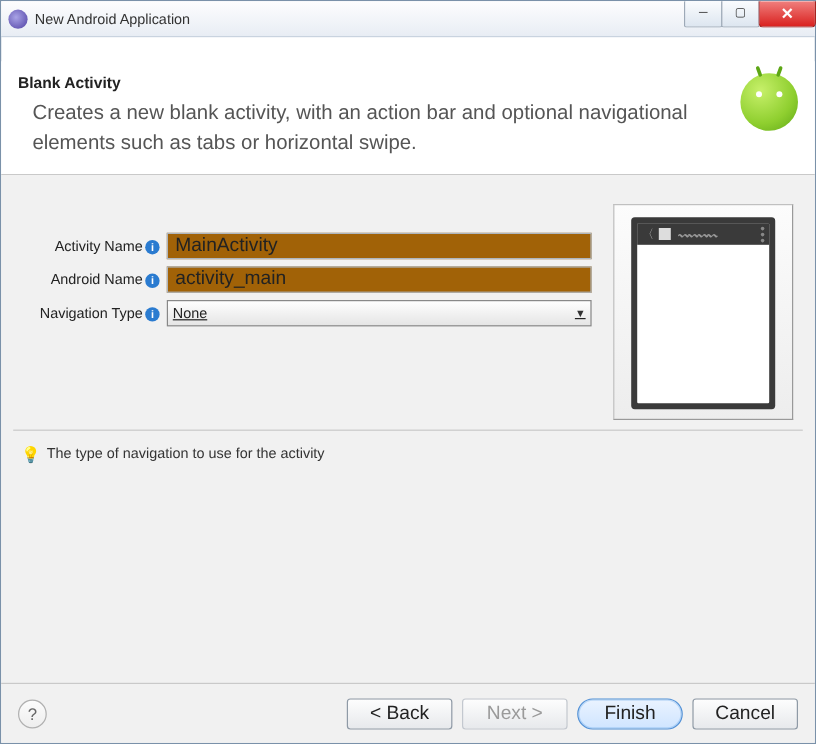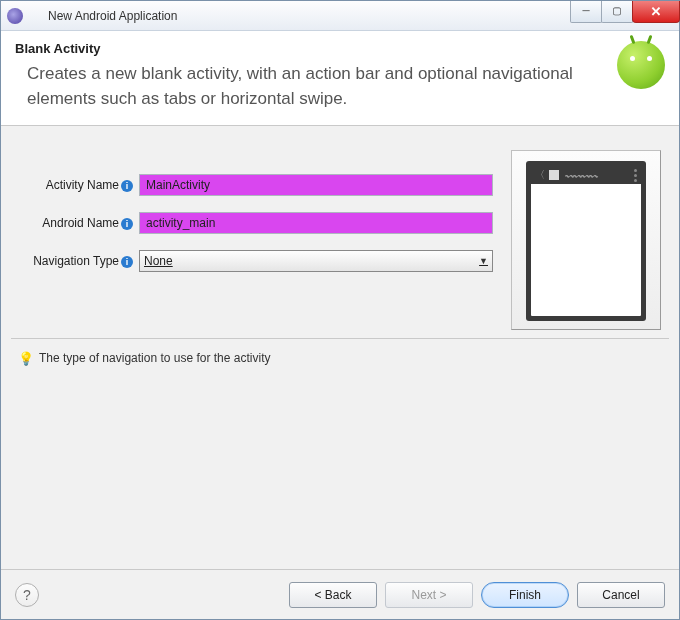--- a/index.html
+++ b/index.html
@@ -2,50 +2,50 @@
 <html><head>
 <meta charset="utf-8">
 <style>
   * { box-sizing: border-box; }
   html, body { margin:0; padding:0; font-family: "Segoe UI", Tahoma, sans-serif; font-size:12px; color:#222; }
   body { background:#fff; }
 
   .window { width:680px; height:620px; border:1px solid #7a91a9; display:flex; flex-direction:column; background:#fff; position:relative; }
 
   
-  .titlebar { height:30px; background:linear-gradient(to bottom,#fdfdfe,#e8edf4); border-bottom:1px solid #c9d3df; display:flex; align-items:center; padding:0 0 0 6px; position:relative;gap:19px; }
+  .titlebar { height:30px; background:linear-gradient(to bottom,#fdfdfe,#e8edf4); border-bottom:1px solid #c9d3df; display:flex; align-items:center; padding:0 0 0 6px; position:relative; }
   .titlebar .app-icon { width:16px; height:16px; background:radial-gradient(circle at 40% 40%, #a9a3e6,#4e3fa3); border-radius:50%; margin-right:6px; }
   .titlebar .title-text { flex:1; color:#333; }
   .win-controls { display:flex; height:22px; margin-top:-8px; margin-right:-1px; }
   .win-btn { width:32px; height:22px; border:1px solid #9da9b7; border-top:none; background:linear-gradient(to bottom,#fafcfe,#dde6f0); display:flex; align-items:center; justify-content:center; font-size:10px; color:#333; margin-left:-1px; }
   .win-btn.minimize, .win-btn.maximize { border-radius:0 0 2px 2px; }
   .win-btn.close { width:48px; background:linear-gradient(to bottom,#f07f7d,#d9211f); color:#fff; border-color:#a72320; border-radius:0 0 4px 4px; font-size:13px; font-weight:bold;}
   .win-btn .glyph { line-height:1; }
 
   
-  .banner { background:#fff; padding:10px 14px 14px 14px; border-bottom:1px solid #c9c9c9; display:flex; justify-content:space-between; align-items:flex-start; }
+  .banner { background:#fff; padding:10px 14px 14px 14px; border-bottom:1px solid #c9c9c9; display:flex; justify-content:space-between; align-items:flex-start;margin-top:20px; }
   .banner-text { flex:1; padding-right:12px; }
   .banner-title { font-weight:bold; font-size:13px; margin-bottom:6px; }
   .banner-desc { color:#555; font-size:17px; padding-left:12px; line-height:1.45; }
   .android-logo { width:48px; height:48px; background:radial-gradient(circle at 35% 30%, #c7f06a 0%, #8fcf2f 60%, #5da615 100%); border-radius:50%; position:relative; flex-shrink:0; }
   .android-logo::before, .android-logo::after { content:""; position:absolute; width:3px; height:9px; background:#5da615; top:-6px; border-radius:2px; }
   .android-logo::before { left:14px; transform:rotate(-20deg); }
   .android-logo::after { right:14px; transform:rotate(20deg); }
   .android-logo .eye1, .android-logo .eye2 { position:absolute; width:5px; height:5px; background:#fff; border-radius:50%; top:15px;}
   .android-logo .eye1 { left:13px; }
   .android-logo .eye2 { right:13px; }
 
   
   .content { flex:1; background:#f1f1f1; display:flex; flex-direction:column; }
   .form-area { display:flex; padding:24px 18px 8px 18px; align-items:flex-start; }
   .form-fields { flex:1; padding-top:24px; padding-right:18px;}
-  .field-row { display:flex; align-items:center; margin-bottom:16px; }
+  .field-row { display:flex; align-items:center; margin-bottom:6px; }
   .field-label { width:120px; text-align:right; padding-right:6px; color:#222; }
   .info-icon { width:12px; height:12px; display:inline-flex; align-items:center; justify-content:center; font-size:9px; color:#fff; background:#2a7bd0; border-radius:50%; font-weight:bold; margin-left:2px; }
-  .field-input { flex:1; height:22px; border:1px solid #aeb6bf; background:#d946ef; padding:0 6px; font-family:inherit; font-size:12px; color:#222; }
+  .field-input { flex:1; height:22px; border:1px solid #aeb6bf; background:#a16207; padding:0 6px; font-family:inherit; font-size:16px; color:#222; }
   .field-select { flex:1; height:22px; border:1px solid #888; background:linear-gradient(to bottom,#fefefe,#e5e5e5); padding:0 4px; font-family:inherit; font-size:12px; color:#222; position:relative; display:flex; align-items:center; justify-content:space-between;text-decoration:underline; }
   .field-select .caret { font-size:9px; color:#333; }
 
   
   .preview { width:150px; height:180px; border:1px solid #c0c0c0; border-right:1px solid #999; border-bottom:1px solid #999; background:linear-gradient(to bottom,#fcfcfc,#ededed); padding:10px; flex-shrink:0; }
   .phone { width:120px; height:160px; background:#3a3a3a; border-radius:3px; padding:5px; position:relative; margin:0 auto; }
   .phone-screen { width:100%; height:100%; background:#fff; border-radius:1px; display:flex; flex-direction:column;}
   .status-bar { height:18px; background:#3a3a3a; display:flex; align-items:center; padding:0 4px; color:#bbb; position:relative;}
   .status-bar .back { font-size:10px; color:#aaa; }
   .status-bar .app-square { width:10px; height:10px; background:#ddd; margin-left:4px; }
@@ -57,21 +57,21 @@
   .divider { height:1px; background:#c9c9c9; margin:0 10px 10px 10px; }
   .tip { padding:2px 18px; display:flex; align-items:center; gap:6px; color:#333; }
   .bulb { width:14px; height:14px; display:inline-flex; align-items:center; justify-content:center; color:#d9a300; font-size:13px;}
 
   .spacer { flex:1; }
 
   
   .footer { height:50px; border-top:1px solid #c9c9c9; background:#f1f1f1; display:flex; align-items:center; padding:0 14px; gap:8px; }
   .help-btn { width:24px; height:24px; border:1px solid #b0b0b0; border-radius:50%; display:flex; align-items:center; justify-content:center; color:#666; font-size:14px; background:linear-gradient(to bottom,#fcfcfc,#eee); }
   .footer-spacer { flex:1; }
-  .btn { min-width:88px; height:26px; border:1px solid #8f9aa6; background:linear-gradient(to bottom,#fdfdfd,#e7e9ec); border-radius:3px; display:flex; align-items:center; justify-content:center; font-family:inherit; font-size:12px; color:#222; padding:0 12px;}
+  .btn { min-width:88px; height:26px; border:1px solid #8f9aa6; background:linear-gradient(to bottom,#fdfdfd,#e7e9ec); border-radius:3px; display:flex; align-items:center; justify-content:center; font-family:inherit; font-size:16px; color:#222; padding:0 12px;}
   .btn.disabled { color:#9a9a9a; border-color:#c3c8cf;}
   .btn.primary { background:linear-gradient(to bottom,#eaf3ff,#cfe5ff); border-color:#4f8fd6; box-shadow:0 0 0 1px rgba(90,160,230,.3) inset;border-radius:13px;}
 </style>
 </head>
 <body>
 
 <div class="window">
 
   <div class="titlebar">
     <div class="app-icon"></div>

